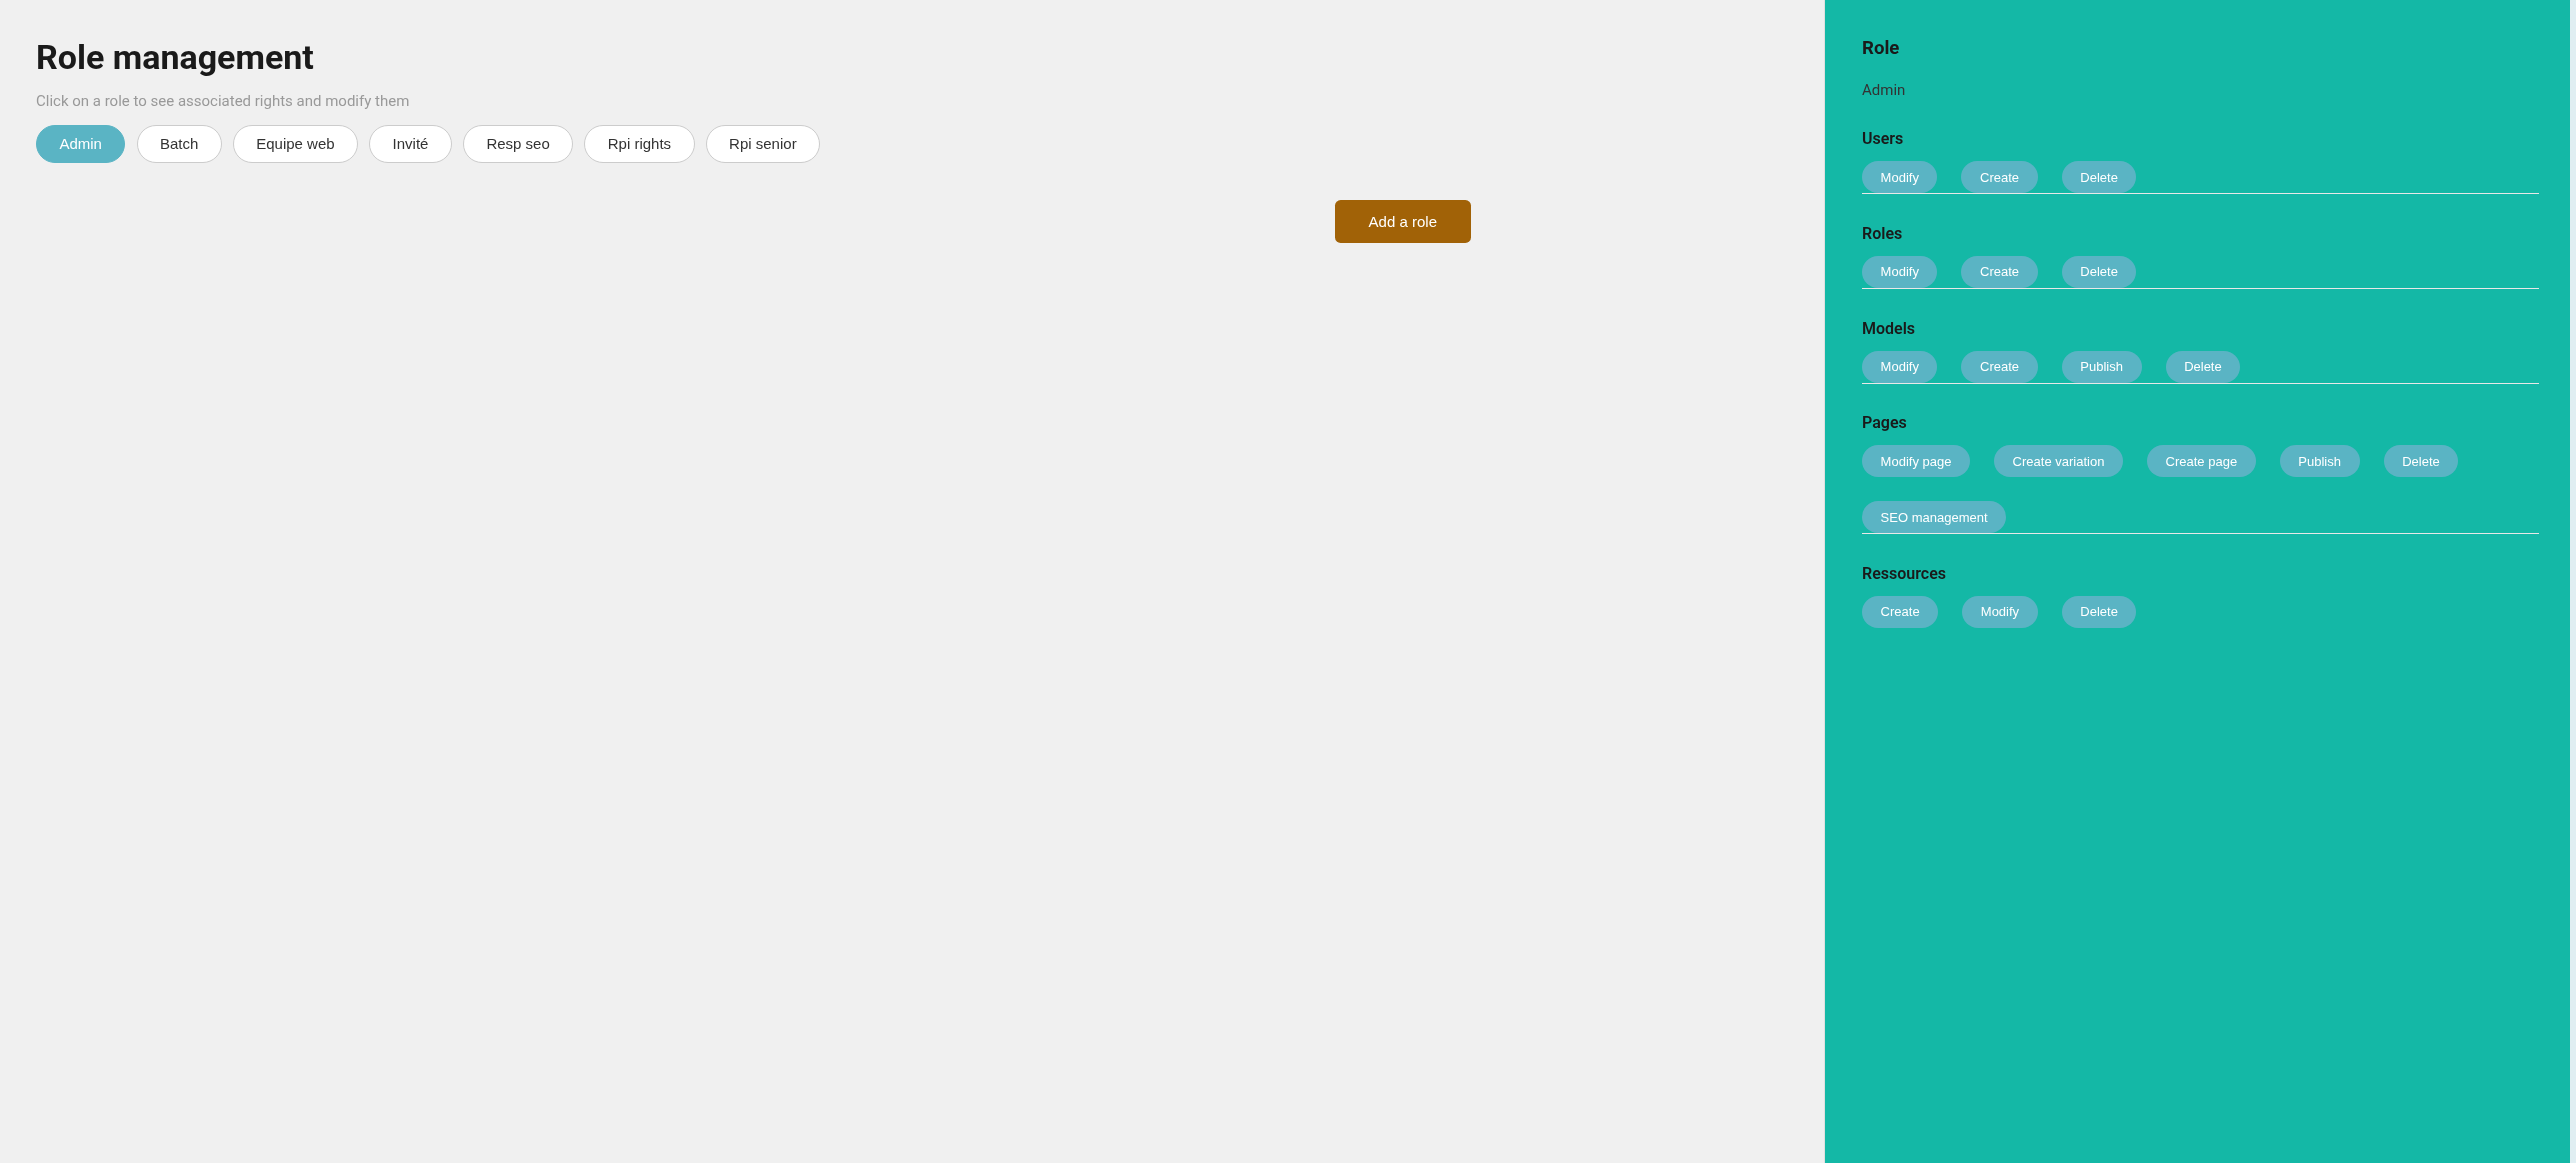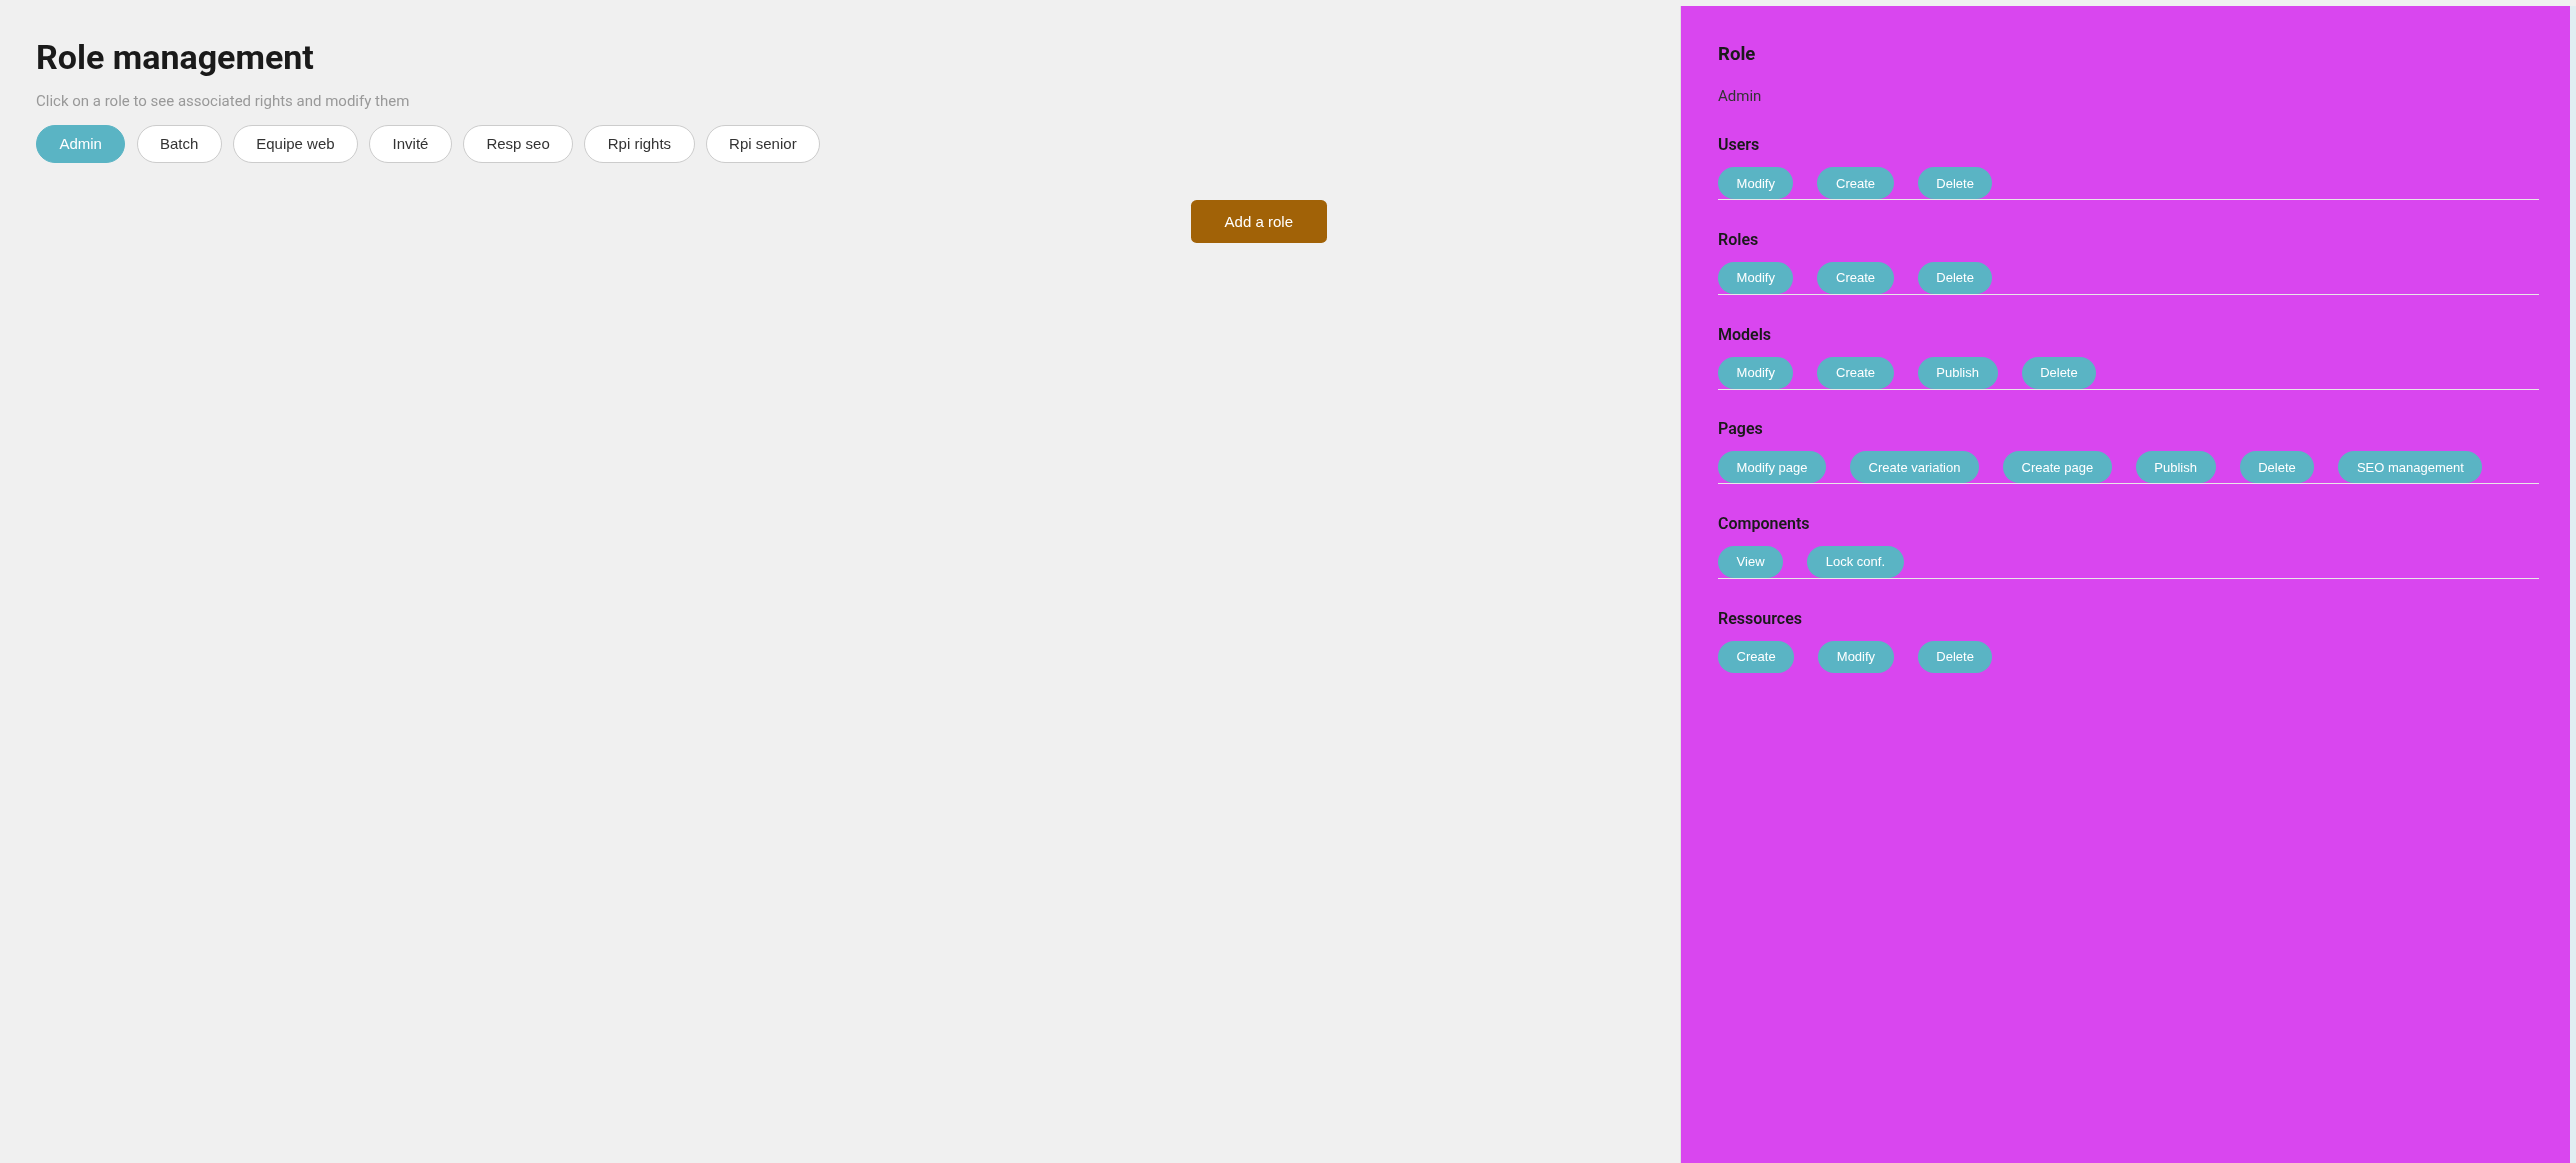--- a/index.html
+++ b/index.html
@@ -67,27 +67,26 @@
       padding: 13px 34px;
       background: #a16207;
       color: white;
       border: none;
       border-radius: 5.6px;
       font-size: 15px;
       cursor: pointer;
     }
 
     .right-panel {
-      width: 896px;
-      background: #d946ef;
+      width: 752px;
+      background: #14b8a6;
       padding: 37px 37px;
       overflow-y: auto;
       border-left: 0.9px solid #e0e0e0;
       position: relative;
-      margin-top: 6px;
     }
 
     .right-panel::-webkit-scrollbar {
       width: 7.5px;
     }
 
     .right-panel::-webkit-scrollbar-track {
       background: #f0f0f0;
     }
 
@@ -211,28 +210,20 @@
           <button class="perm-badge">Modify page</button>
           <button class="perm-badge">Create variation</button>
           <button class="perm-badge">Create page</button>
           <button class="perm-badge">Publish</button>
           <button class="perm-badge">Delete</button>
           <button class="perm-badge">SEO management</button>
         </div>
         <div class="divider"></div>
       </div>
       <div class="section">
-        <div class="section-title">Components</div>
-        <div class="permissions">
-          <button class="perm-badge">View</button>
-          <button class="perm-badge">Lock conf.</button>
-        </div>
-        <div class="divider"></div>
-      </div>
-      <div class="section">
         <div class="section-title">Ressources</div>
         <div class="permissions">
           <button class="perm-badge">Create</button>
           <button class="perm-badge">Modify</button>
           <button class="perm-badge">Delete</button>
         </div>
       </div>
     </div>
 </div>
 

